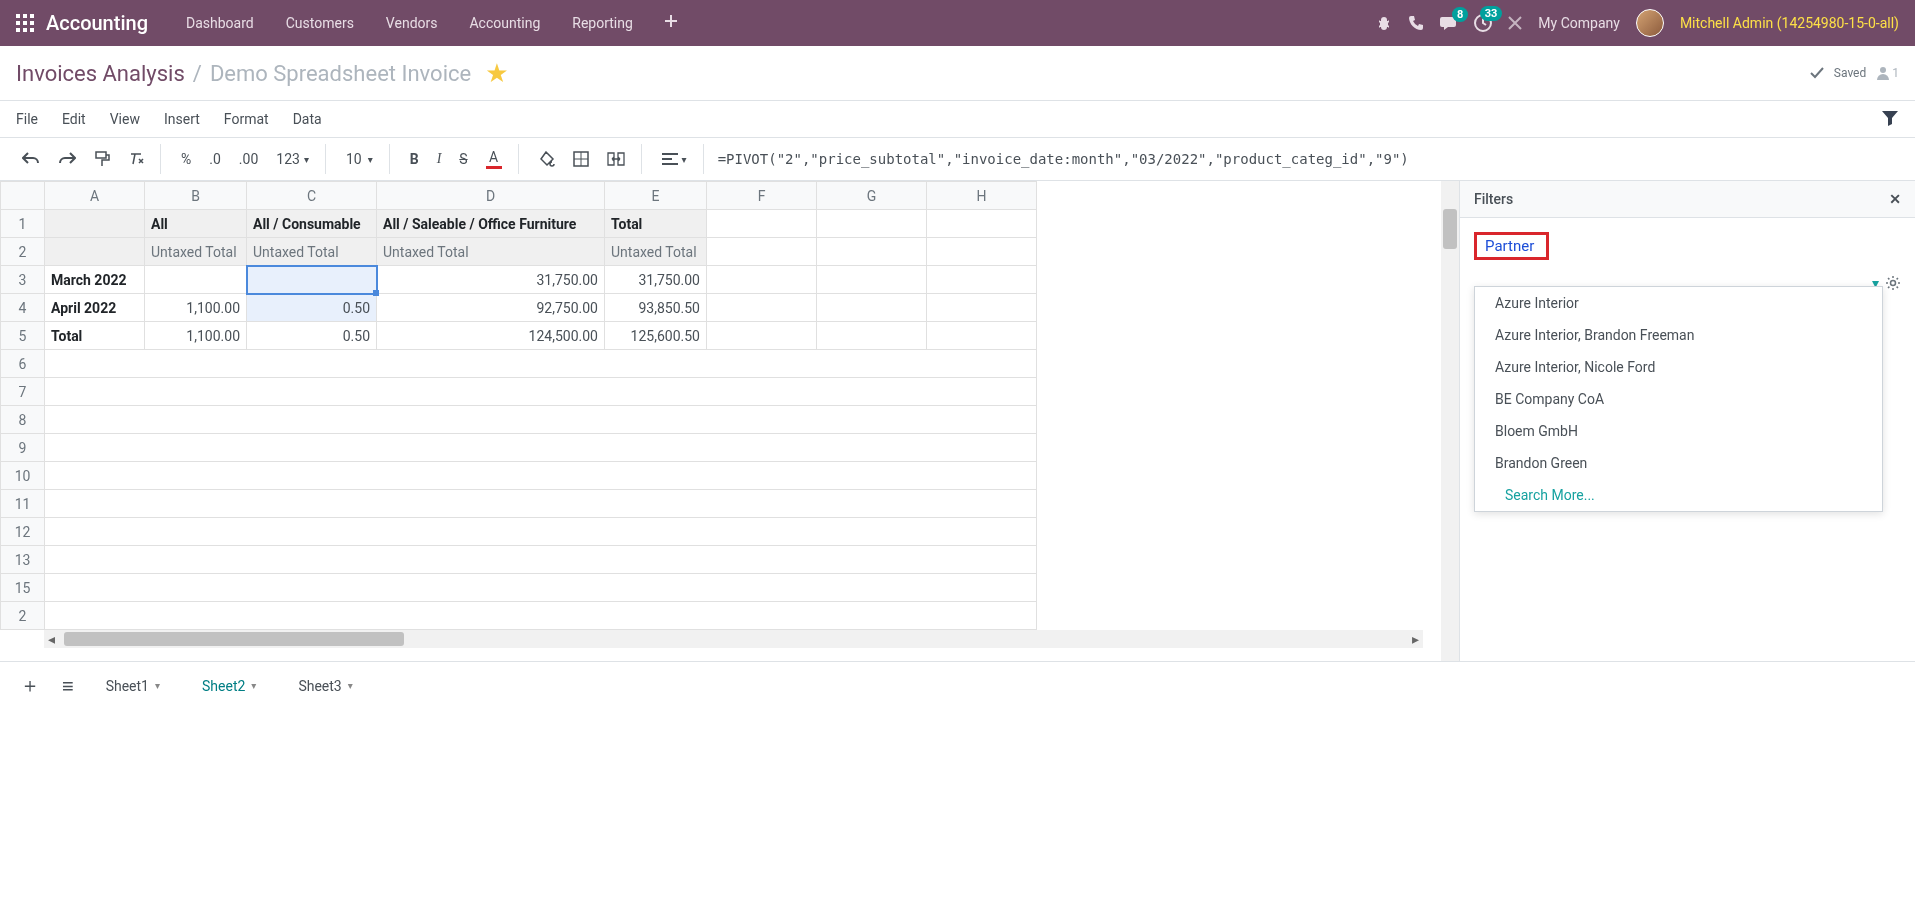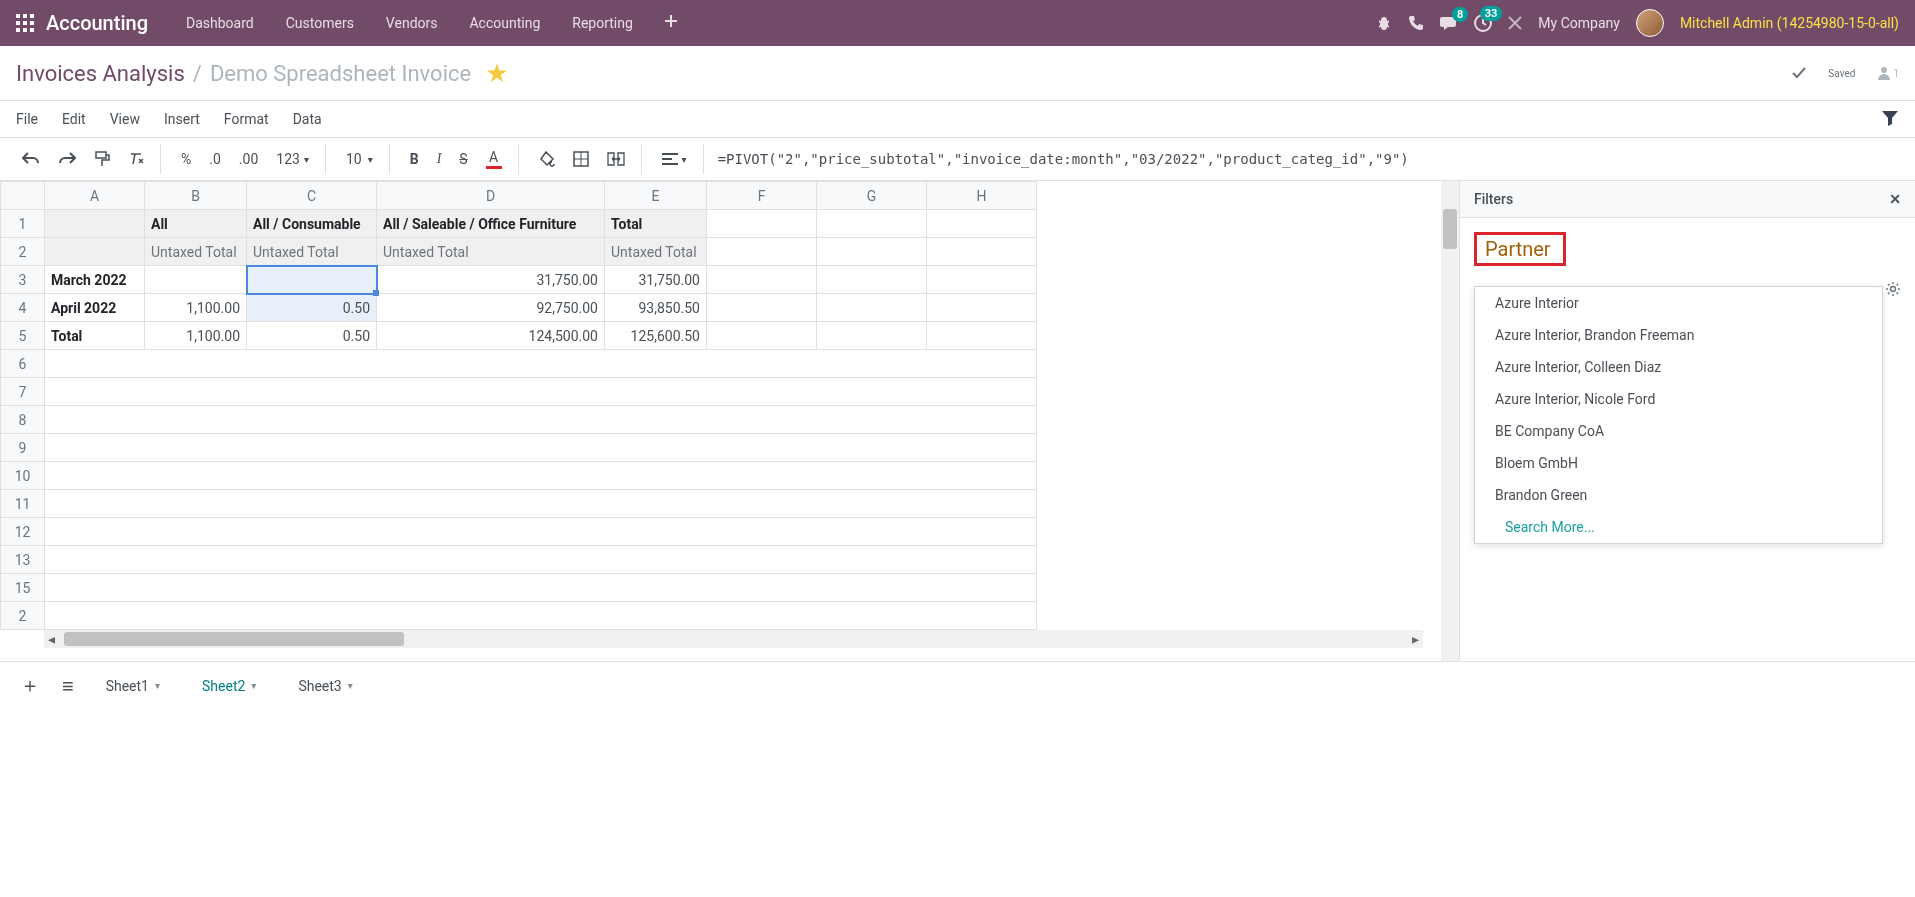--- a/index.html
+++ b/index.html
@@ -16,21 +16,21 @@
 .badge { position: absolute; top: -8px; right: -10px; background: #00a09d; color: #fff; font-size: 11px; border-radius: 10px; padding: 1px 5px; font-weight: bold; }
 .avatar { width: 28px; height: 28px; border-radius: 50%; background: linear-gradient(135deg,#d4a373,#8b5a3c); display: inline-block; border: 1px solid #fff; }
 
 
 .breadcrumb-bar { display: flex; align-items: center; justify-content: space-between; padding: 12px 16px; border-bottom: 1px solid #dee2e6; }
 .breadcrumb { font-size: 22px; display: flex; align-items: center; gap: 8px; }
 .breadcrumb a { color: #714B67; text-decoration: none; }
 .breadcrumb .sep { color: #adb5bd; }
 .breadcrumb .current { color: #adb5bd; }
 .star { color: #f7c940; font-size: 26px; cursor: pointer; margin-left: 6px; }
-.saved { display: flex; align-items: center; gap: 22px; color: #6c757d; font-size: 10px; }
+.saved { display: flex; align-items: center; gap: 10px; color: #6c757d; font-size: 12px; }
 
 
 .menubar { display: flex; gap: 24px; padding: 10px 16px; border-bottom: 1px solid #dee2e6; position: relative; }
 .menubar .mitem { cursor: pointer; color: #495057; }
 .filter-funnel { position: absolute; right: 16px; top: 8px; cursor: pointer; }
 
 
 .toolbar { display: flex; align-items: center; gap: 4px; padding: 6px 16px; border-bottom: 1px solid #dee2e6; }
 .toolbar .tgrp { display: flex; align-items: center; gap: 6px; padding: 0 10px; border-right: 1px solid #dee2e6; height: 30px; }
 .toolbar .tgrp:first-child { padding-left: 0; }
@@ -63,21 +63,21 @@
 .hscroll .thumb { position: absolute; left: 20px; top: 2px; height: 14px; width: 340px; background: #c1c1c1; border-radius: 3px; }
 .hscroll .arr-l, .hscroll .arr-r { position: absolute; top: 1px; color: #666; }
 .hscroll .arr-l { left: 4px; } .hscroll .arr-r { right: 4px; }
 
 
 .filters-panel { width: 456px; border-left: 1px solid #dee2e6; background: #fff; display: flex; flex-direction: column; }
 .filters-hdr { display: flex; justify-content: space-between; align-items: center; padding: 10px 14px; border-bottom: 1px solid #dee2e6; background: #f8f9fa; }
 .filters-hdr .ttl { font-weight: 500; color: #495057; }
 .filters-hdr .close { cursor: pointer; font-weight: bold; }
 .filter-body { padding: 14px; position: relative; }
-.partner-lbl { display: inline-block; border: 3px solid #d9262c; padding: 2px 12px 2px 8px; color: #a16207; font-size: 20px; }
+.partner-lbl { display: inline-block; border: 3px solid #d9262c; padding: 2px 12px 2px 8px; color: #1d4ed8; font-size: 15px; }
 .partner-input-row { display: flex; align-items: center; margin-top: 10px; gap: 6px; }
 .partner-input { flex: 1; border: none; border-bottom: 2px solid #17a2a0; padding: 4px 2px; font-size: 14px; outline: none; }
 .caret-down { color: #17a2a0; cursor: pointer; }
 .gear { color: #6c757d; cursor: pointer; }
 .dropdown { position: absolute; top: 68px; left: 14px; right: 32px; background: #fff; border: 1px solid #ced4da; box-shadow: 0 2px 8px rgba(0,0,0,0.12); z-index: 10; }
 .dropdown .opt { padding: 8px 20px; cursor: pointer; color: #495057; }
 .dropdown .search-more { color: #17a2a0; padding: 8px 30px; }
 
 
 .sheet-tabs { display: flex; align-items: center; padding: 6px 16px; border-top: 1px solid #dee2e6; gap: 14px; }
@@ -407,21 +407,20 @@
         <span class="gear">
           <svg width="16" height="16" viewBox="0 0 16 16">
               <circle cx="8" cy="8" r="2.5" fill="none" stroke="#6c757d" stroke-width="1.5"></circle>
               <path d="M8 1v2M8 13v2M1 8h2M13 8h2M3 3l1.4 1.4M11.6 11.6L13 13M13 3l-1.4 1.4M4.4 11.6L3 13" stroke="#6c757d" stroke-width="1.5"></path>
             </svg>
         </span>
       </div>
       <div class="dropdown">
         <div class="opt">Azure Interior</div>
         <div class="opt">Azure Interior, Brandon Freeman</div>
-        <div class="opt">Azure Interior, Colleen Diaz</div>
         <div class="opt">Azure Interior, Nicole Ford</div>
         <div class="opt">BE Company CoA</div>
         <div class="opt">Bloem GmbH</div>
         <div class="opt">Brandon Green</div>
         <div class="opt search-more">Search More...</div>
       </div>
     </div>
   </div>
 </div>
 

